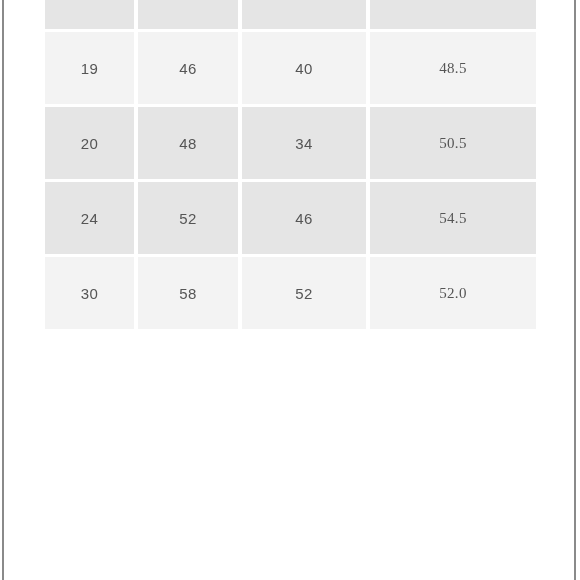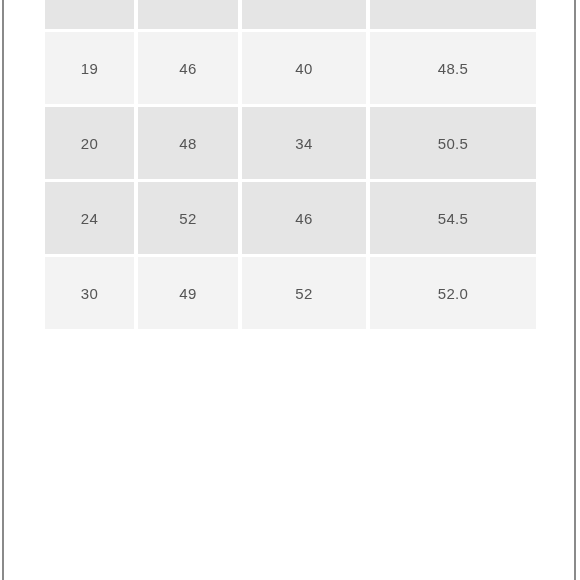--- a/index.html
+++ b/index.html
@@ -58,20 +58,21 @@
     font-size: 15px;
     font-weight: 400;
     color: #555555;
     letter-spacing: 0.3px;
     border-right: 4px solid #ffffff;
     border-bottom: 3px solid #ffffff;
     box-sizing: border-box;
   }
   #size-table td:last-child {
     border-right: 0;
+    font-family: Liberation Serif, serif;
   }
 
   #size-table tr.band-dark td  { background: #e5e5e5; }
   #size-table tr.band-light td { background: #f3f3f3; }
 </style>
 </head>
 <body>
 
 <div id="page">
 
@@ -104,21 +105,21 @@
           <td>50.5</td>
         </tr>
         <tr class="band-dark">
           <td>24</td>
           <td>52</td>
           <td>46</td>
           <td>54.5</td>
         </tr>
         <tr class="band-light">
           <td>30</td>
-          <td>49</td>
+          <td>58</td>
           <td>52</td>
           <td>52.0</td>
         </tr>
       </tbody>
   </table>
 
   <div class="page-rule right"></div>
 
 </div>
 

